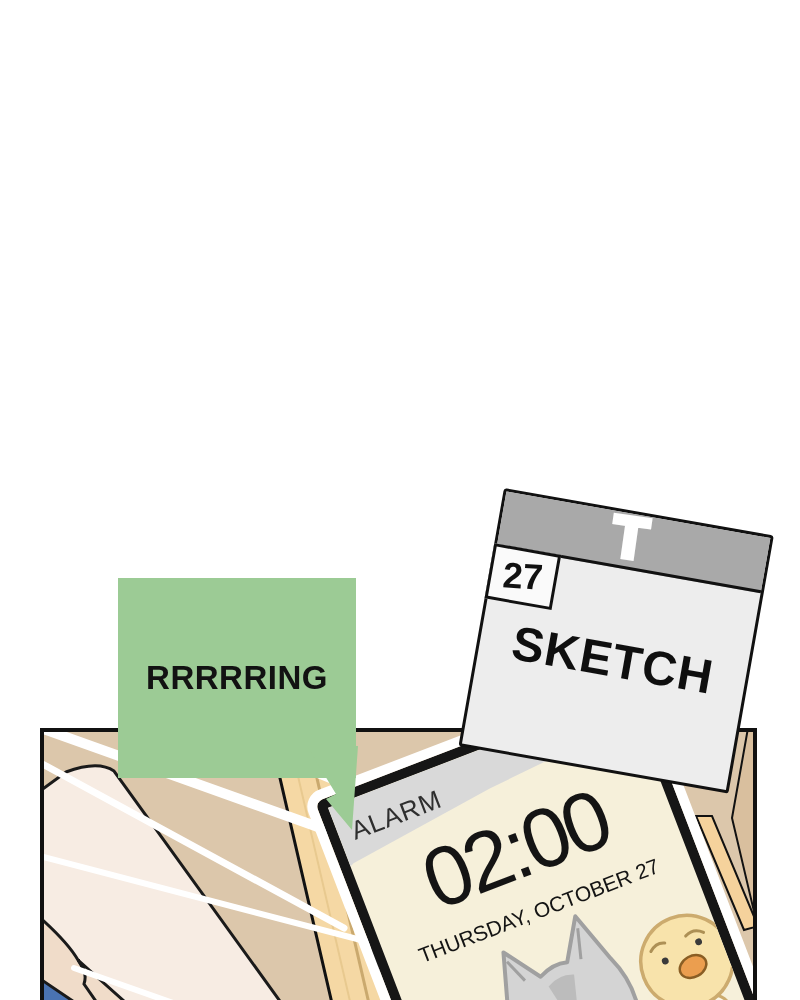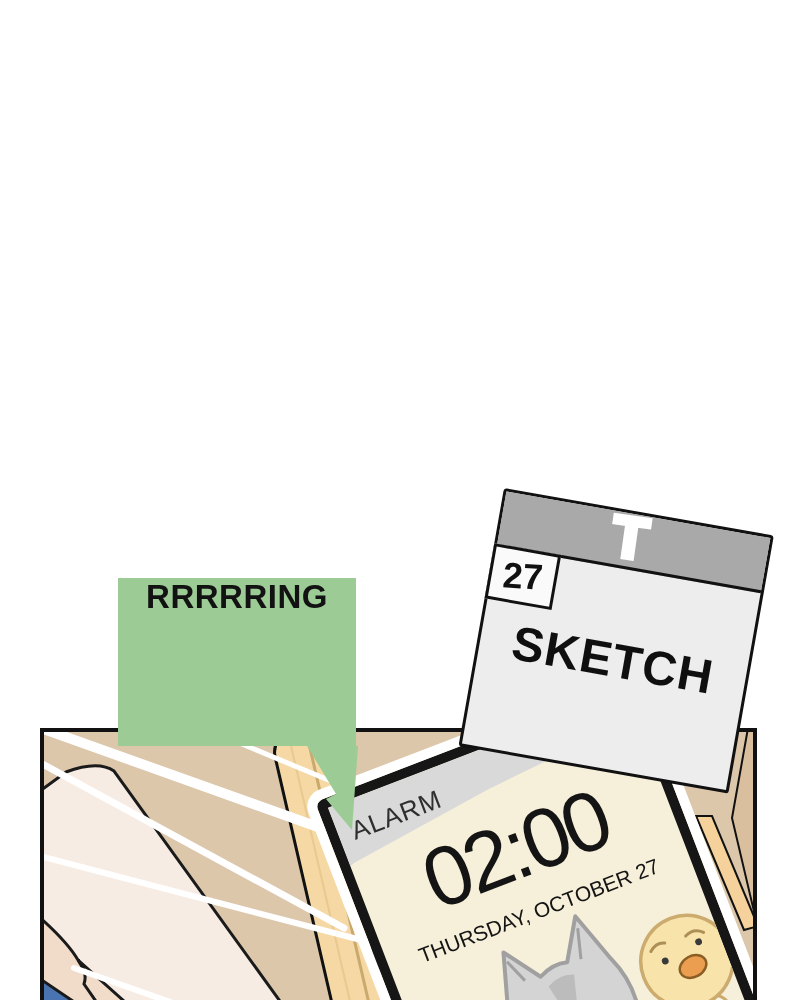--- a/index.html
+++ b/index.html
@@ -58,22 +58,22 @@
     border:3px solid #111;box-sizing:border-box;display:flex;align-items:center;
     justify-content:center;
   }
   .day-num{font-size:36px;font-weight:700;color:#111;transform:rotate(-6deg);}
   .cal-label{
     position:absolute;left:0;top:120px;width:100%;text-align:center;
     font-size:48px;font-weight:600;letter-spacing:1px;color:#0f0f0f;
   }
   
   .bubble{
-    position:absolute;left:118px;top:578px;width:238px;height:168px;
-    background:#9ccb95;z-index:40;display:flex;align-items:flex-start;
+    position:absolute;left:118px;top:578px;width:238px;height:200px;
+    background:#9ccb95;z-index:40;display:flex;align-items:center;
     justify-content:center;
   }
   .bubble-text{font-size:33px;font-weight:700;letter-spacing:.5px;color:#121212;}
   .bubble-tail{
     position:absolute;left:300px;top:744px;width:64px;height:90px;
     background:#9ccb95;z-index:40;
     clip-path:polygon(7px 2px,36px 50px,26px 55px,52px 86px,58px 2px);
   }
 </style>
 </head>

